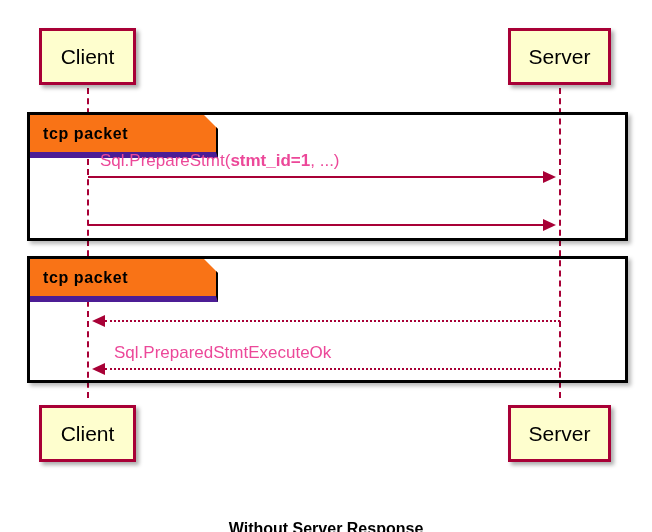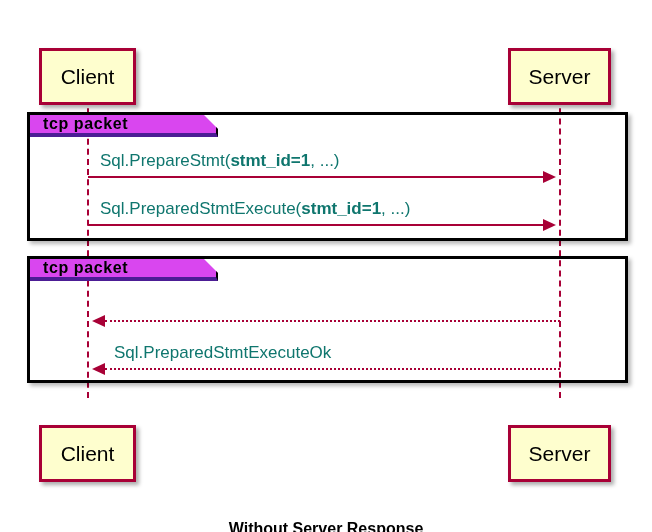--- a/index.html
+++ b/index.html
@@ -32,21 +32,20 @@
   .participant {
     position: absolute;
     background: #FEFECE;
     border: 3px solid #A80036;
     box-shadow: 3px 3px 4px rgba(0,0,0,0.33);
     display: flex;
     align-items: center;
     justify-content: center;
     box-sizing: border-box;
     z-index: 5;
-    margin-top: 20px;
   }
   .participant span {
     font-size: 21px;
     color: #000000;
     line-height: 1;
     white-space: nowrap;
   }
 
   
   .group-frame {
@@ -54,24 +53,24 @@
     border: 3px solid #000000;
     background: transparent;
     box-shadow: 3px 3px 4px rgba(0,0,0,0.28);
     box-sizing: border-box;
     z-index: 3;
   }
   .group-header {
     position: absolute;
     top: 0;
     left: 0;
-    height: 22px;
-    background: #d946ef;
+    height: 43px;
+    background: #f97316;
     border-right: 2px solid #000000;
-    border-bottom: 4px solid #4c1d95;
+    border-bottom: 6px solid #4c1d95;
     box-sizing: border-box;
     display: flex;
     align-items: center;
     -webkit-clip-path: polygon(0 0, calc(100% - 14px) 0, 100% 14px, 100% 100%, 0 100%);
     clip-path: polygon(0 0, calc(100% - 14px) 0, 100% 14px, 100% 100%, 0 100%);
   }
   .group-header-label {
     font-size: 16px;
     font-weight: bold;
     color: #000000;
@@ -104,21 +103,21 @@
     border-left: 13px solid #A80036;
   }
   .arrowhead.left {
     border-top: 6px solid transparent;
     border-bottom: 6px solid transparent;
     border-right: 13px solid #A80036;
   }
   .msg-label {
     position: absolute;
     font-size: 17px;
-    color: #0f766e;
+    color: #ec4899;
     white-space: nowrap;
     z-index: 4;
     line-height: 1;
   }
   .msg-label b {
     font-weight: bold;
   }
 
   
   .caption {
@@ -151,23 +150,20 @@
       <span class="group-header-label">tcp packet</span>
     </div>
   </div>
 
   <div class="msg-label" style="left:100px; top:152px;">
     <span>Sql.PrepareStmt(</span><b>stmt_id=1</b><span>, ...)</span>
   </div>
   <div class="msg-line solid" style="left:88px; top:176px; width:455px;"></div>
   <div class="arrowhead right" style="left:543px; top:171px;"></div>
 
-  <div class="msg-label" style="left:100px; top:200px;">
-    <span>Sql.PreparedStmtExecute(</span><b>stmt_id=1</b><span>, ...)</span>
-  </div>
   <div class="msg-line solid" style="left:88px; top:224px; width:455px;"></div>
   <div class="arrowhead right" style="left:543px; top:219px;"></div>
 
   <div class="group-frame" style="left:27px; top:256px; width:601px; height:127px;">
     <div class="group-header" style="width:188px;">
       <span class="group-header-label">tcp packet</span>
     </div>
   </div>
 
   <div class="msg-line dotted" style="left:105px; top:320px; width:455px;"></div>

